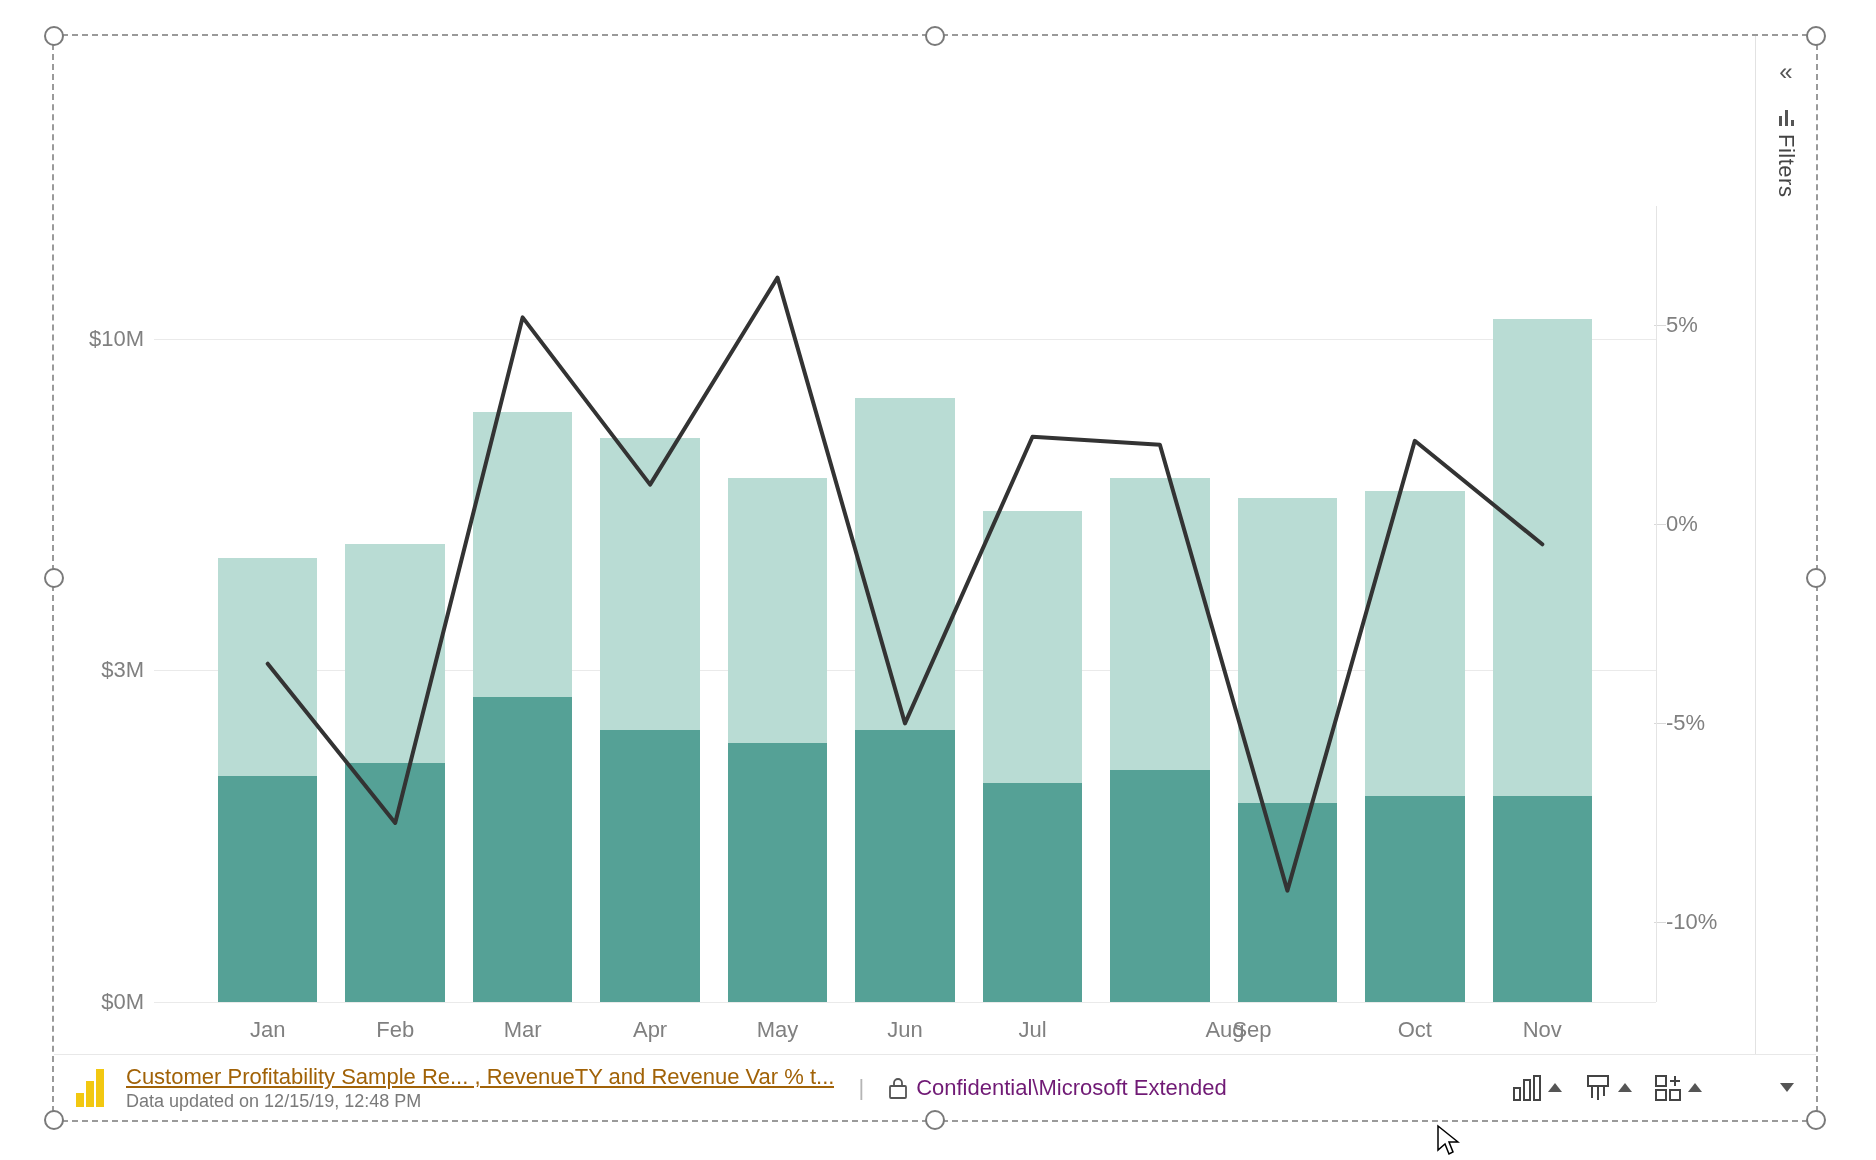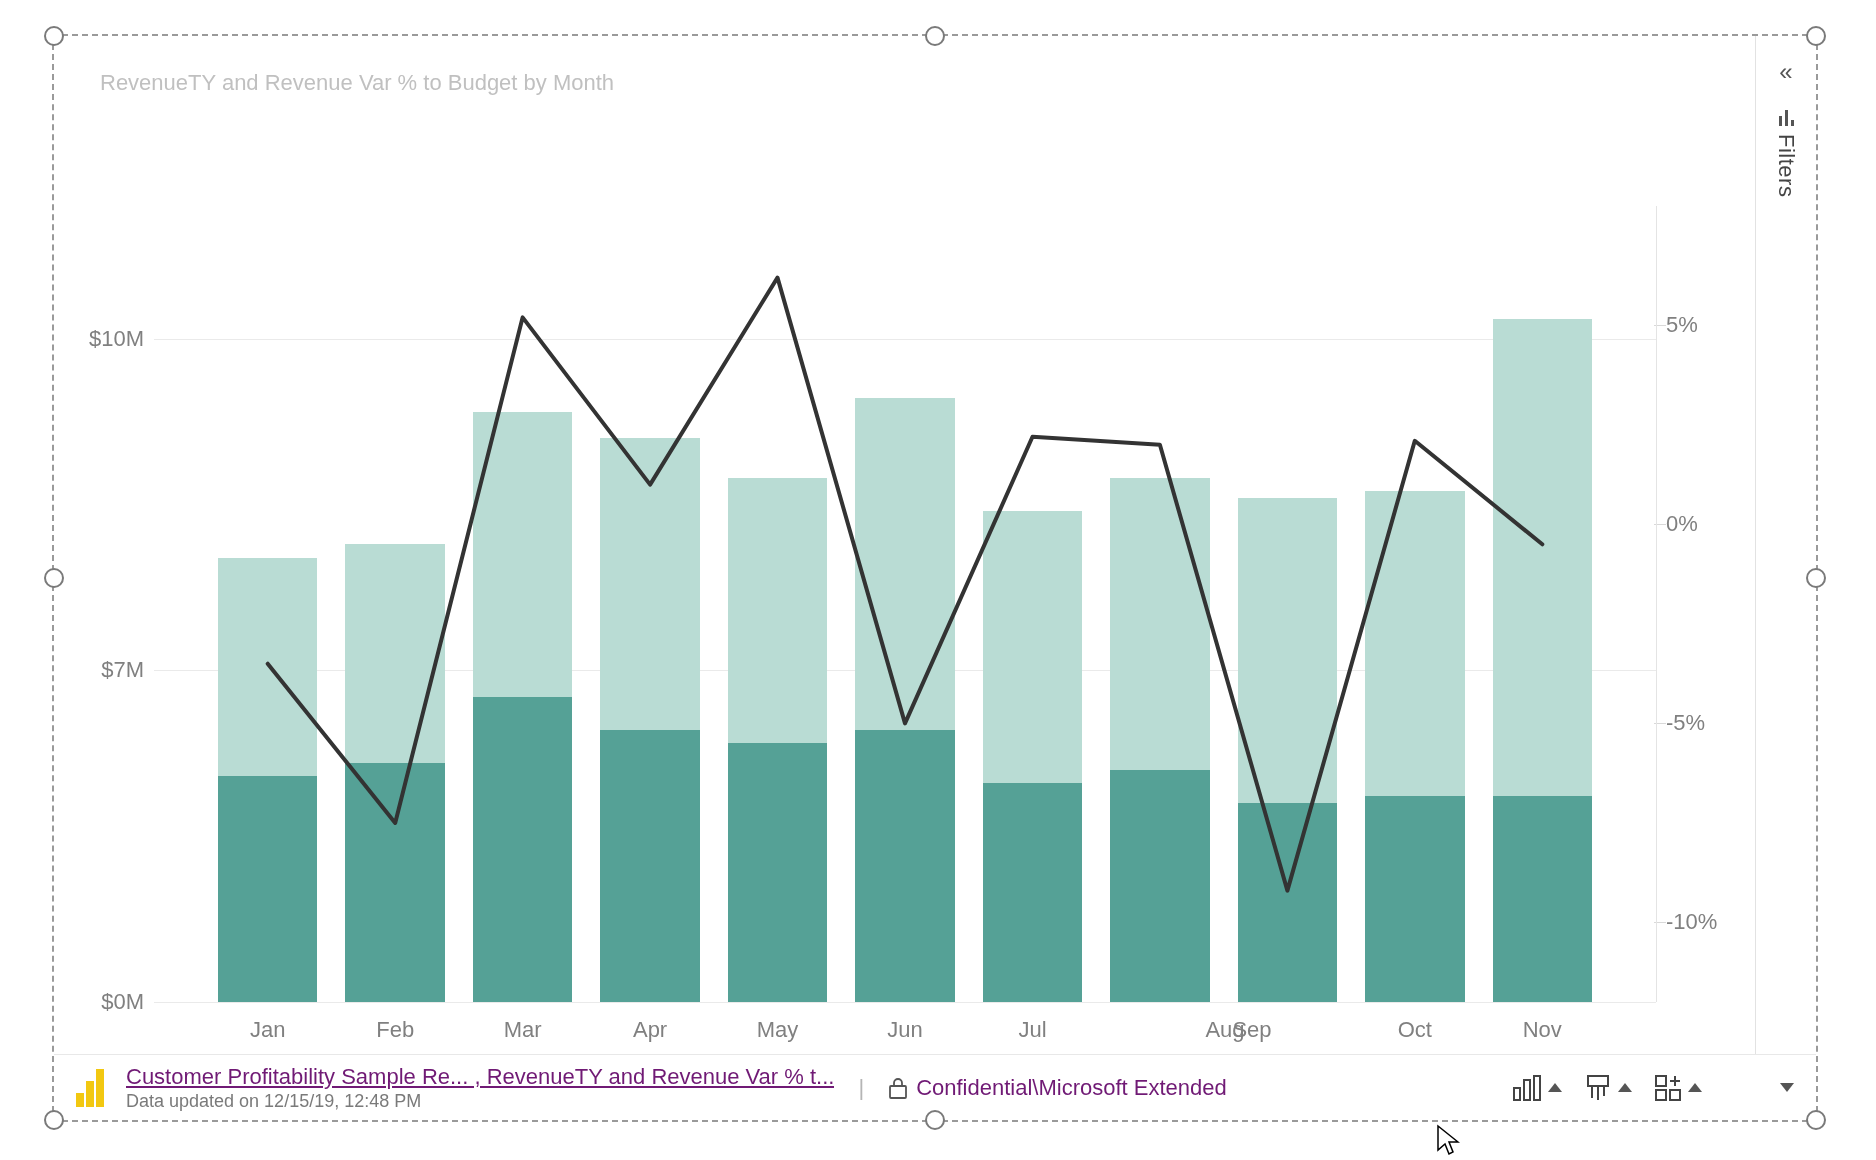--- a/index.html
+++ b/index.html
@@ -194,21 +194,21 @@
   .pbi-logo span:nth-child(2){ height: 26px; }
   .pbi-logo span:nth-child(3){ height: 38px; }
   .breadcrumb {
     display: flex;
     flex-direction: column;
     line-height: 1.25;
     max-width: 780px;
   }
   .breadcrumb .line1 {
     font-size: 22px;
-    color: #701a75;
+    color: #a16207;
     text-decoration: underline;
     white-space: nowrap;
     overflow: hidden;
     text-overflow: ellipsis;
   }
   .breadcrumb .line2 {
     font-size: 18px;
     color: #7a7a7a;
   }
   .sep-vert {
@@ -275,31 +275,30 @@
     <div class="chevrons">«</div>
     <div class="filters-icon">
         <span></span>
         <span></span>
         <span></span>
       </div>
     <div class="filters-label">Filters</div>
   </div>
 
   <div class="chart-wrap">
-    <div class="chart-title">RevenueTY and Revenue Var % to Budget by Month</div>
 
     <div class="plot" id="plot">
 
       <svg class="line-layer" id="line-layer" preserveAspectRatio="none" viewBox="0 0 1502 832">
           <path d="M113.7 457.7 L241.2 616.9 L368.6 111.4 L496.1 278.6 L623.5 71.6 L751.0 517.4 L878.5 230.8 L1005.9 238.8 L1133.4 684.6 L1260.8 234.8 L1388.3 338.3" fill="none" stroke="#333333" stroke-width="4" stroke-linejoin="round" stroke-linecap="round"></path>
         </svg>
     <div class="gridline" style="top: 796px;"></div>
         <div class="y-left-label" style="top: 796px;">$0M</div>
         <div class="gridline" style="top: 464.333px;"></div>
-        <div class="y-left-label" style="top: 464.333px;">$7M</div>
+        <div class="y-left-label" style="top: 464.333px;">$3M</div>
         <div class="gridline" style="top: 132.667px;"></div>
         <div class="y-left-label" style="top: 132.667px;">$10M</div>
         <div class="y-right-label" style="top: 716.4px;">-10%</div>
         <div style="position: absolute; right: -10px; top: 716.4px; width: 12px; border-top: 1px solid rgb(217, 217, 217);"></div>
         <div class="y-right-label" style="top: 517.4px;">-5%</div>
         <div style="position: absolute; right: -10px; top: 517.4px; width: 12px; border-top: 1px solid rgb(217, 217, 217);"></div>
         <div class="y-right-label" style="top: 318.4px;">0%</div>
         <div style="position: absolute; right: -10px; top: 318.4px; width: 12px; border-top: 1px solid rgb(217, 217, 217);"></div>
         <div class="y-right-label" style="top: 119.4px;">5%</div>
         <div style="position: absolute; right: -10px; top: 119.4px; width: 12px; border-top: 1px solid rgb(217, 217, 217);"></div>

